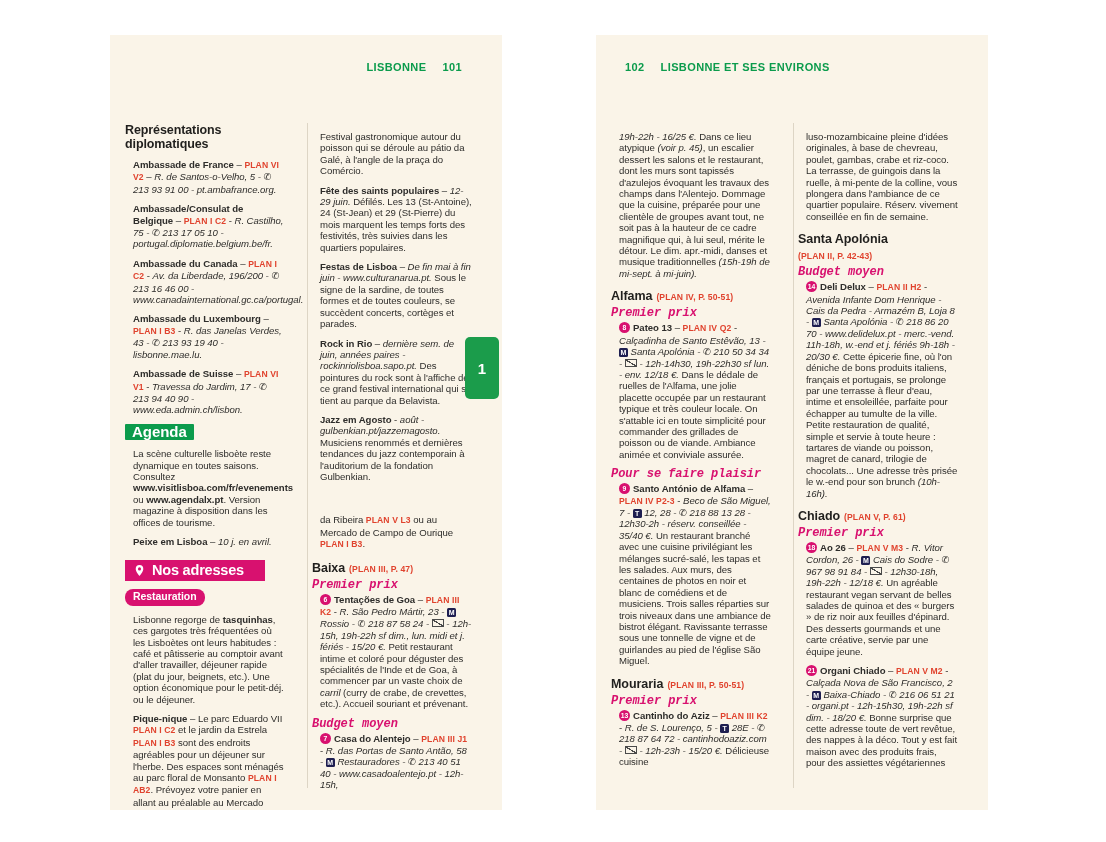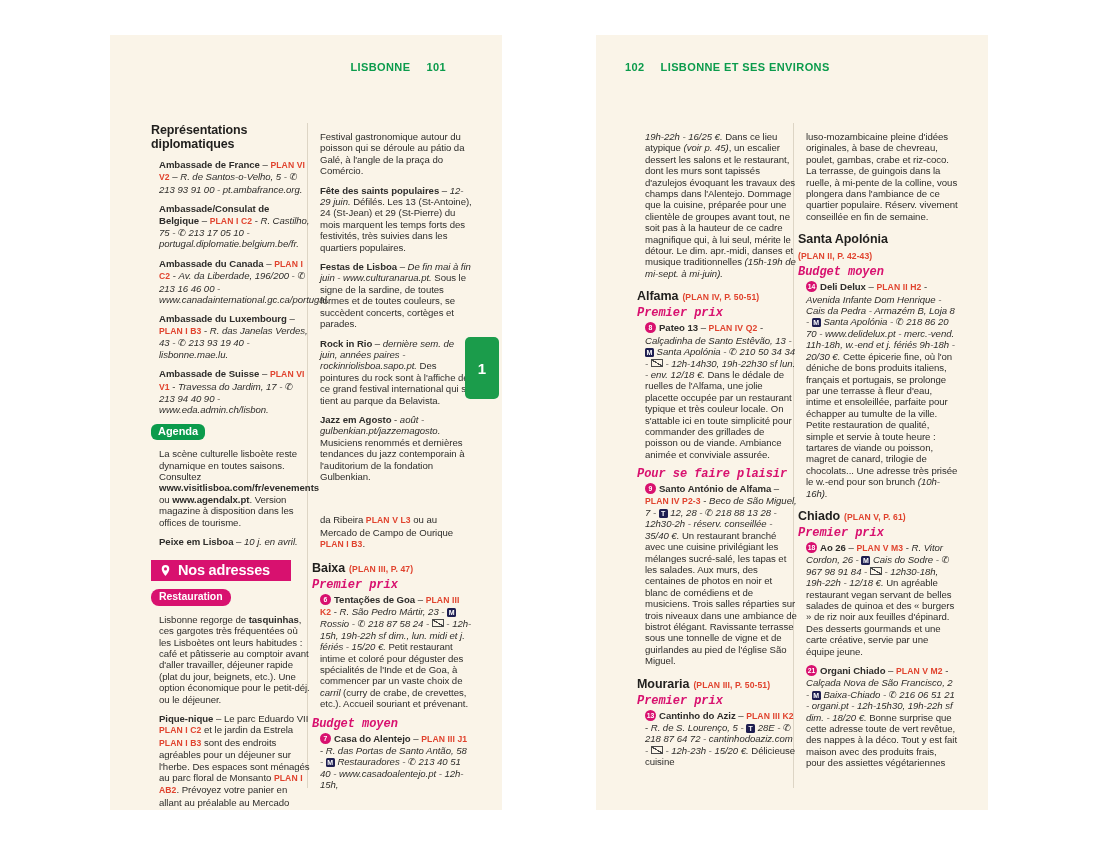--- a/index.html
+++ b/index.html
@@ -12,44 +12,44 @@
   .page{
     position:absolute;top:35px;width:392px;height:775px;
     background:#faf4e8;overflow:hidden;
   }
   .page-left{left:110px;}
   .page-right{left:596px;}
   .pg-header{
     position:absolute;top:26px;font-size:11px;font-weight:bold;
     color:#0b9b4c;letter-spacing:0.4px;white-space:nowrap;
   }
-  .page-left .pg-header{right:56px;}
+  .page-left .pg-header{right:40px;}
   .page-right .pg-header{left:29px;}
   .page-left .pg-num{margin-left:16px;}
   .page-right .pg-num{margin-right:16px;}
   .divider{position:absolute;left:197px;top:88px;bottom:22px;width:1px;background:#ddd5c5;}
   .col{
     position:absolute;top:88px;width:168px;
     font-size:9.6px;line-height:11.4px;color:#2e2d2b;
     letter-spacing:-0.05px;
   }
-  .col1{left:41px;}
+  .col1{left:15px;}
   .col2{left:202px;}
   .col-heading{
     font-size:12.5px;line-height:14px;font-weight:bold;color:#201f1d;
     margin:0 0 4px;letter-spacing:-0.1px;
   }
   .para{margin:8px;}
   .sg.sb{font-weight:bold;}
   .sg.si{font-style:italic;}
   .sg.sp{color:#e0432e;font-weight:bold;font-size:8.6px;letter-spacing:0.1px;}
   .agenda-wrap{margin:8px 0 5px;}
   .agenda-badge{
     display:inline-block;background:#0b9b4c;color:#fff;font-weight:bold;
-    font-size:11px;padding:2px 7px 3px;border-radius:6px;
+    font-size:15px;padding:2px 7px 3px;border-radius:1px;
   }
   .banner{
     display:flex;align-items:center;gap:6px;background:#d8116f;color:#fff;
     font-weight:bold;font-size:14.5px;letter-spacing:-0.2px;
     padding:4px 8px;margin:13px 0 8px;width:140px;box-sizing:border-box;
   }
   .label-wrap{margin:0 0 6px;}
   .resto-label{
     display:inline-block;background:#d8116f;color:#fff;font-weight:bold;
     font-size:10.5px;padding:2px 8px 3px;border-radius:8px;

